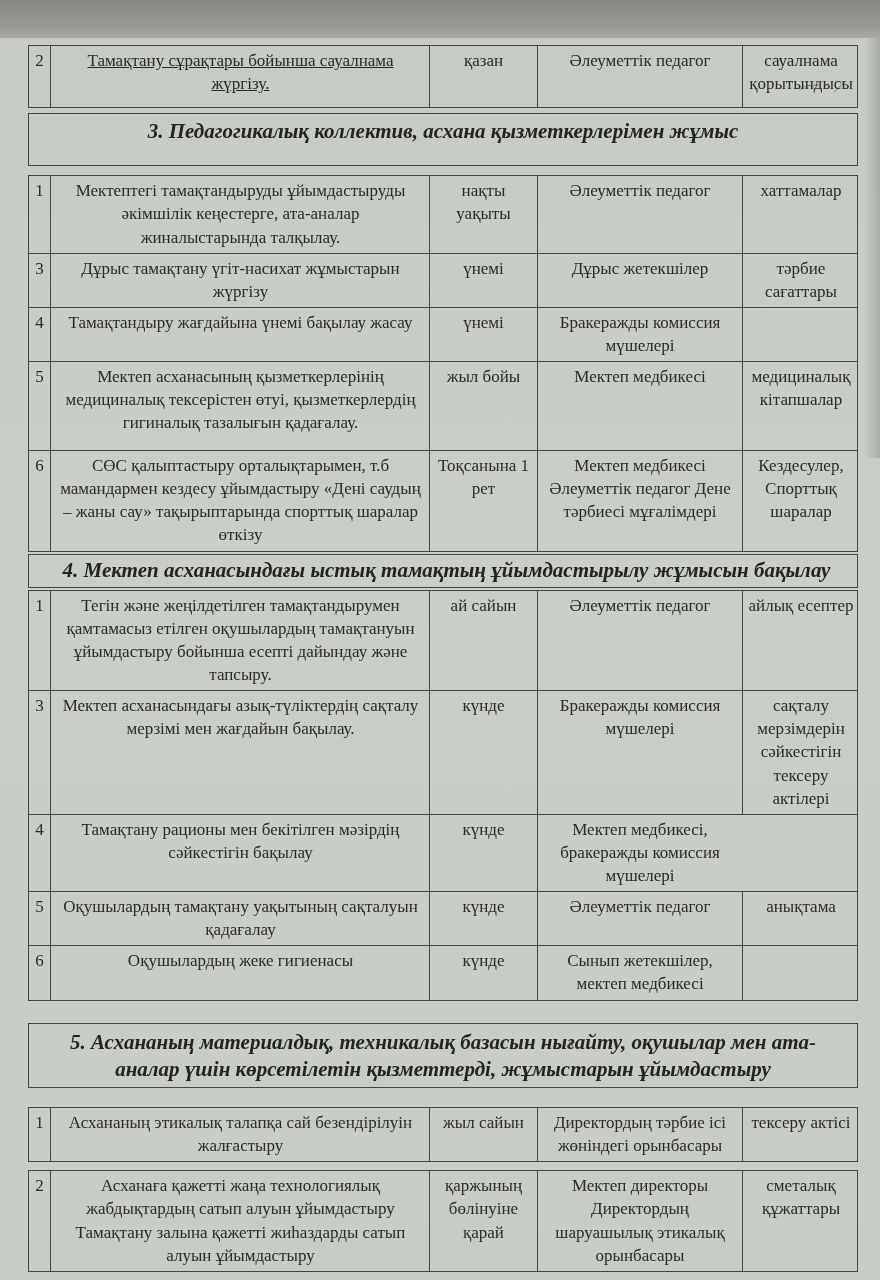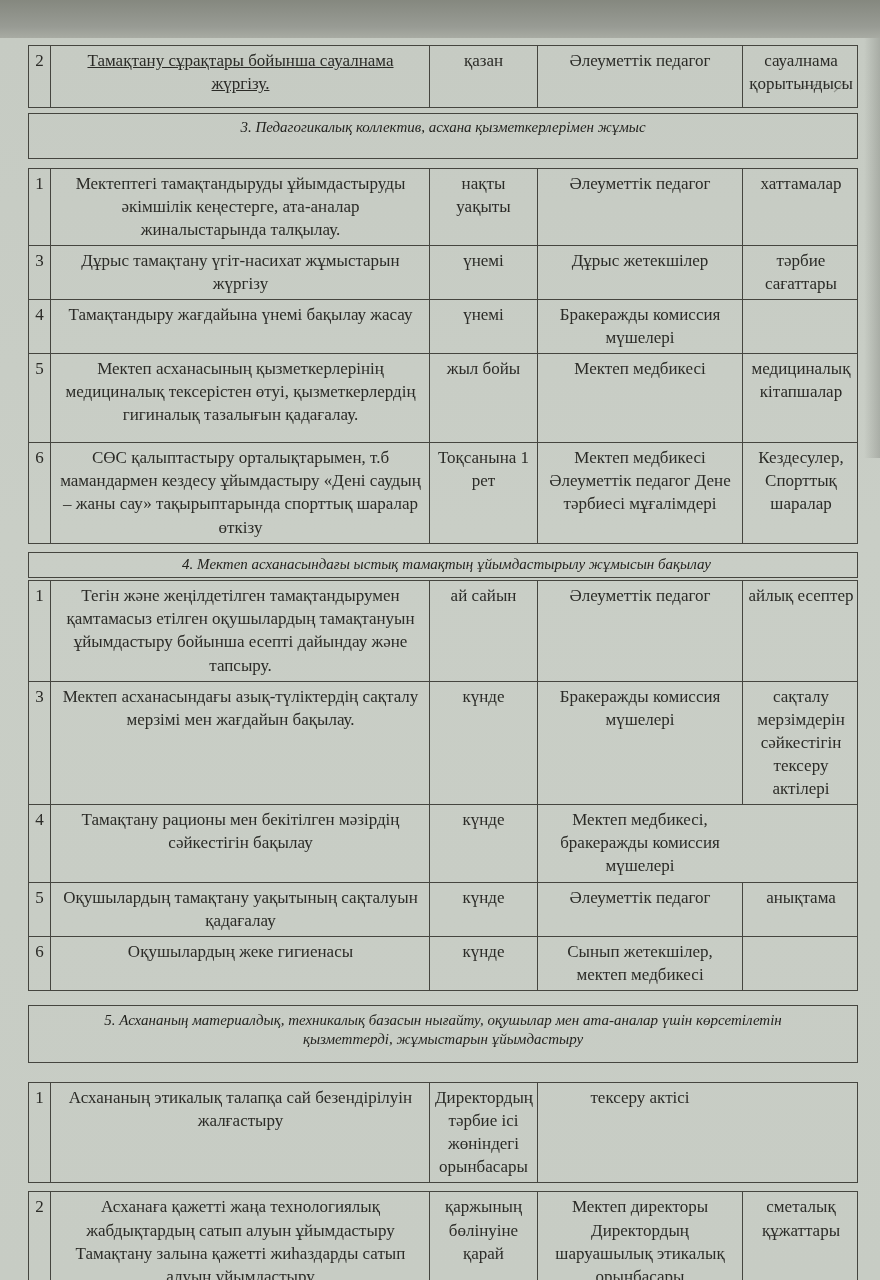--- a/index.html
+++ b/index.html
@@ -45,27 +45,27 @@
   .cell + .cell{border-left:1.6px solid #45453f;text-align:center;}
   .c-num{text-align:center;padding-left:1px;padding-right:1px;}
   .c-task{text-align:justify;padding-left:7px;padding-right:6px;}
   .c-task.center{text-align:center;text-decoration:underline;}
   .c-time{text-align:center;}
   .c-resp{text-align:center;}
   .c-result{text-align:center;font-family:Liberation Serif, serif;}
   .shead{
     border:1.6px solid #45453f;
     text-align:center;
-    font-weight:normal;font-style:italic;
-    font-size:15px;line-height:1.3;
+    font-weight:bold;font-style:italic;
+    font-size:21px;line-height:1.3;
     color:#23231f;
   }
   .shead.s3{margin-top:5px;padding:4px 20px 20px 20px;margin-bottom:9px;}
-  .shead.s4{margin-top:8px;padding:2px 10px 3px 17px;margin-bottom:2px;}
-  .shead.s5{margin-top:14px;padding:5px 40px 12px 40px;margin-bottom:19px;}
+  .shead.s4{margin-top:2px;padding:2px 10px 3px 17px;margin-bottom:2px;}
+  .shead.s5{margin-top:22px;padding:5px 40px 4px 40px;margin-bottom:19px;}
   
   .h70{min-height:61px;}
   .h74{min-height:65px;}
   .h62{min-height:53px;}
   .h60{min-height:51px;}
   .h96{min-height:88px;}
   .h88{min-height:80px;}
   .h76{min-height:68px;}
   .h100{min-height:92px;}
   .h58{min-height:50px;}
@@ -166,20 +166,21 @@
     <div class="cell c-time">күнде</div>
     <div class="cell c-resp">Сынып жетекшілер, мектеп медбикесі</div>
     <div class="cell c-result"></div>
   </div>
 
   <div class="shead s5">5.   Асхананың материалдық, техникалық базасын нығайту, оқушылар мен ата-аналар үшін көрсетілетін қызметтерді, жұмыстарын ұйымдастыру</div>
 
   <div class="rrow first h62">
     <div class="cell c-num">1</div>
     <div class="cell c-task">Асхананың этикалық талапқа сай безендірілуін жалғастыру</div>
+    <div class="cell c-time">жыл сайын</div>
     <div class="cell c-resp">Директордың тәрбие ісі жөніндегі орынбасары</div>
     <div class="cell c-result">тексеру актісі</div>
   </div>
   <div class="rrow gap8 h94">
     <div class="cell c-num">2</div>
     <div class="cell c-task">Асханаға қажетті жаңа технологиялық жабдықтардың сатып алуын ұйымдастыру Тамақтану залына қажетті жиһаздарды сатып алуын ұйымдастыру</div>
     <div class="cell c-time">қаржының бөлінуіне қарай</div>
     <div class="cell c-resp">Мектеп директоры Директордың шаруашылық этикалық орынбасары</div>
     <div class="cell c-result">сметалық құжаттары</div>
   </div>

